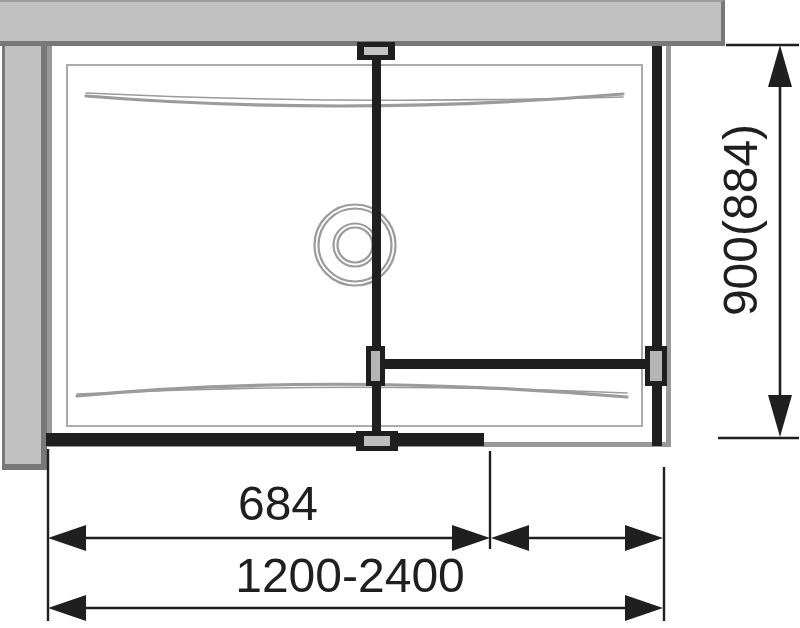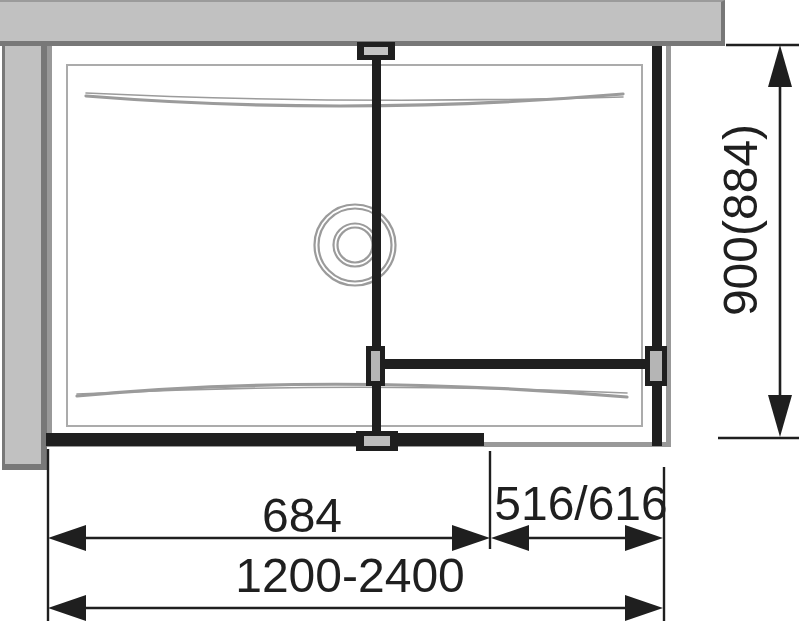--- a/index.html
+++ b/index.html
@@ -91,18 +91,17 @@
       <polygon points="48,608 86,595 86,621" stroke="none"></polygon>
       <polygon points="663,608 625,595 625,621" stroke="none"></polygon>
     </g>
     <g stroke="#1f1f1f" stroke-width="2.6" fill="#1f1f1f">
       <line x1="780" y1="80" x2="780" y2="402"></line>
       <polygon points="780,45 768,87 792,87" stroke="none"></polygon>
       <polygon points="780,437 768,395 792,395" stroke="none"></polygon>
     </g>
   </svg>
 
-  <div class="dim-label" style="left:302px;top:480px;margin-top:12px;">684</div>
-  <div class="dim-label" style="left:581px;top:480px;">516/616</div>
+  <div class="dim-label" style="left:278px;top:480px;">684</div>
   <div class="dim-label" style="left:350px;top:552px;">1200-2400</div>
   <div class="dim-label-rot" style="left:741px;top:220px;">900(884)</div>
 
 </div>
 
 </body></html>

